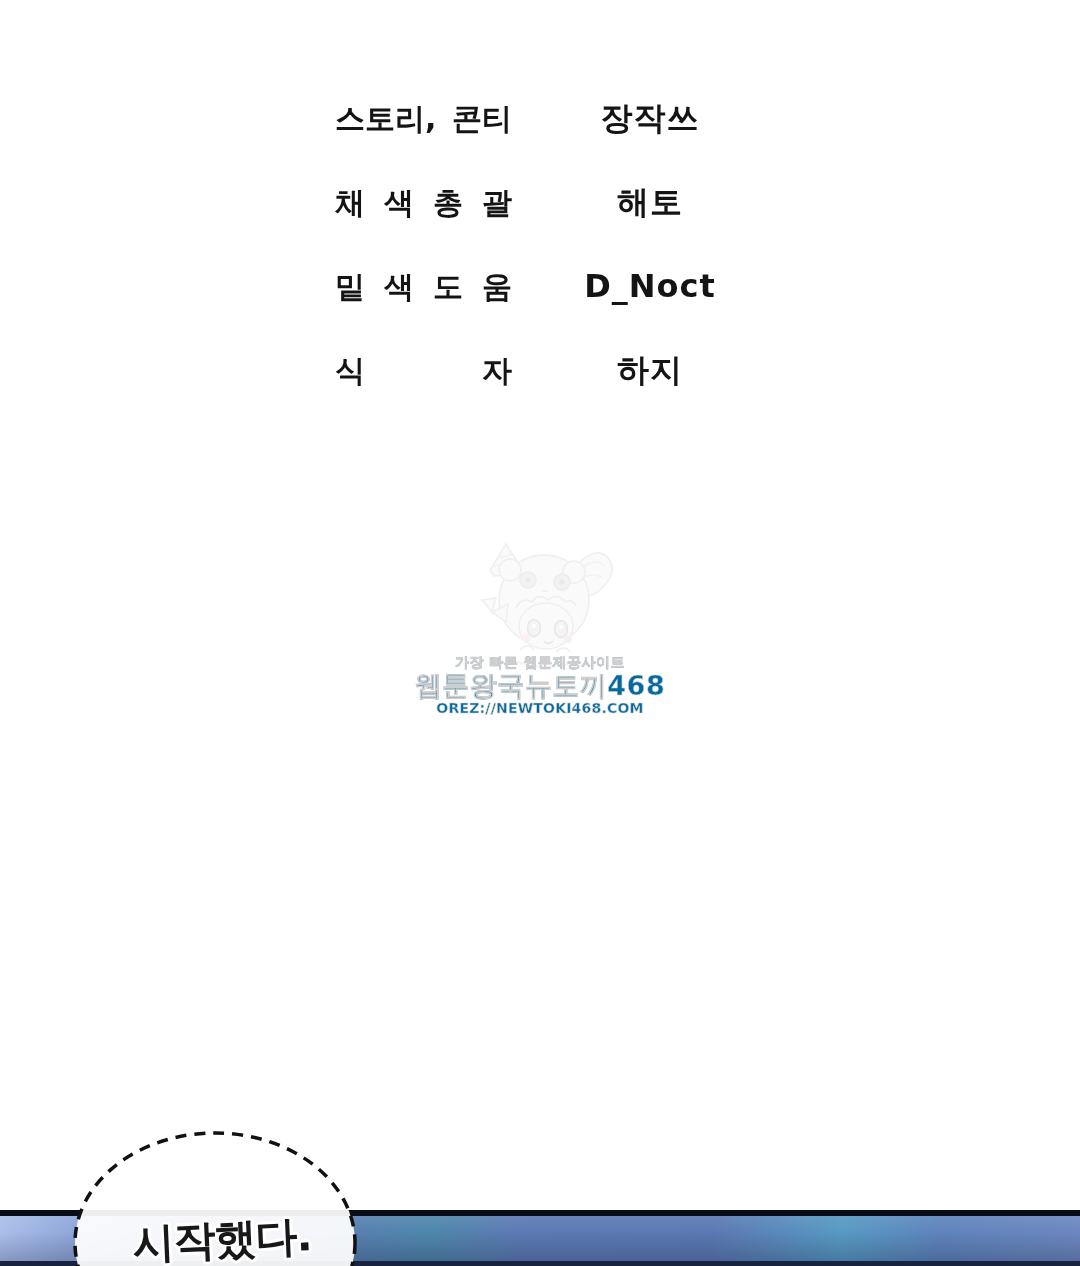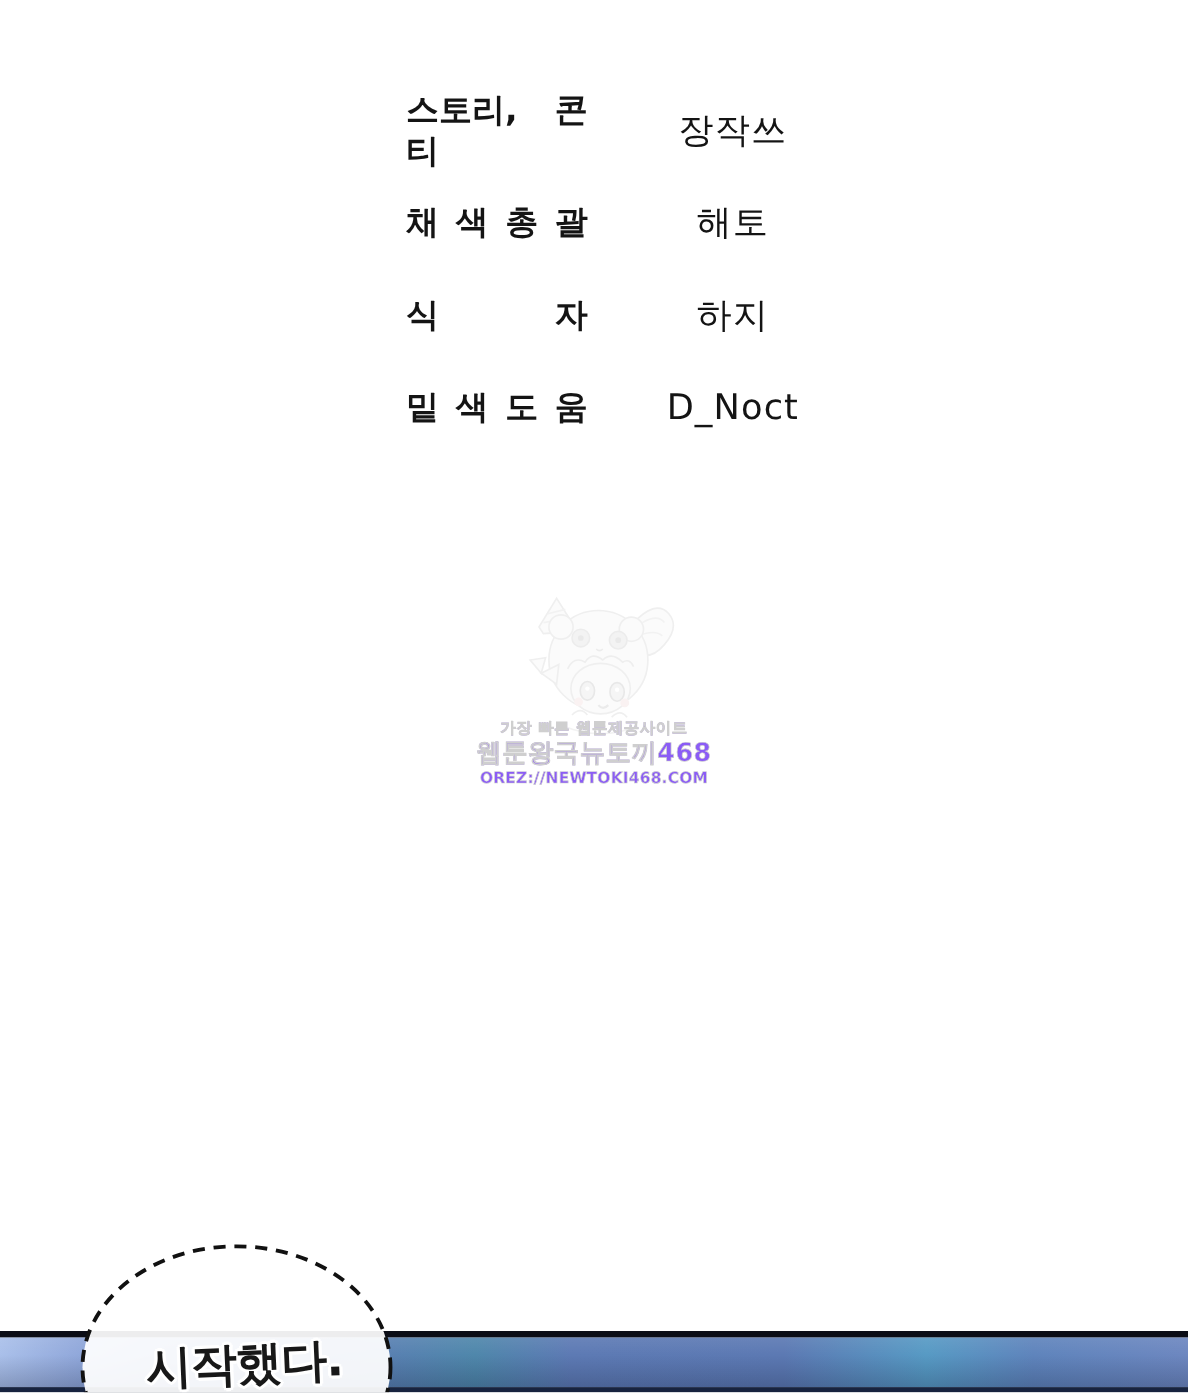--- a/index.html
+++ b/index.html
@@ -9,56 +9,56 @@
     background:#ffffff;
     overflow:hidden;
     font-family:"DejaVu Sans","Liberation Sans",sans-serif;
   }
 
   
   .credits{
     position:absolute;left:335px;top:100px;width:420px;
   }
   .credit-row{
-    display:flex;align-items:center;
-    height:37px;margin-bottom:47px;margin-left:34px;
+    display:flex;align-items:flex-start;
+    height:37px;margin-bottom:47px;
   }
   .credit-role{
     width:177px;
     font-size:30px;font-weight:bold;color:#141414;
     line-height:37px;
     text-align:justify;
     text-align-last:justify;
     white-space:normal;
   }
   .credit-name{
     margin-left:43px;
     width:190px;
-    font-size:32px;font-weight:normal;color:#141414;
+    font-size:32px;font-weight:bold;color:#141414;
     line-height:37px;
     text-align:center;
     letter-spacing:1px;
   }
 
   
   .watermark{
     position:absolute;left:0;top:0;
   }
   .wm-mascot{
     position:absolute;left:462px;top:542px;
   }
   .wm-text{
     position:absolute;left:410px;top:652px;width:260px;
     text-align:center;
-    color:#8b5cf6;
+    color:#0369a1;
     -webkit-text-stroke:0.6px #cfcfcf;
     text-shadow:0 0 1px #ffffff;
   }
   .wm-line1{font-size:14px;font-weight:bold;line-height:20px;letter-spacing:0.5px;}
-  .wm-line2{font-size:23px;font-weight:bold;line-height:27px;letter-spacing:0.5px;}
+  .wm-line2{font-size:27px;font-weight:bold;line-height:27px;letter-spacing:0.5px;}
   .wm-line3{font-size:14px;font-weight:bold;line-height:19px;letter-spacing:0.2px;}
 
   
   .bottom-strip{
     position:absolute;left:0;top:1210px;width:1080px;height:56px;
   }
   .strip-line-top{
     position:absolute;left:0;top:0;width:1080px;height:6px;
     background:#0b0d16;
   }
@@ -100,26 +100,26 @@
   <div class="credits">
     <div class="credit-row">
       <div class="credit-role">스토리, 콘티</div>
       <div class="credit-name">장작쓰</div>
     </div>
     <div class="credit-row">
       <div class="credit-role">채 색 총 괄</div>
       <div class="credit-name">해토</div>
     </div>
     <div class="credit-row">
+      <div class="credit-role">밑 색 도 움</div>
+      <div class="credit-name">D_Noct</div>
+    </div>
+    <div class="credit-row">
       <div class="credit-role">식 자</div>
       <div class="credit-name">하지</div>
-    </div>
-    <div class="credit-row">
-      <div class="credit-role">밑 색 도 움</div>
-      <div class="credit-name">D_Noct</div>
     </div>
     <div class="credit-row">
     </div>
   </div>
 
   <div class="watermark">
     <svg class="wm-mascot" width="166" height="126" viewBox="0 0 166 126">
       <g opacity="0.45" fill="#f6f6f6" stroke="#dcdcdc" stroke-width="1.5">
 
         <path d="M28 28 L44 2 L58 24 Q48 34 32 34 Z"></path>

